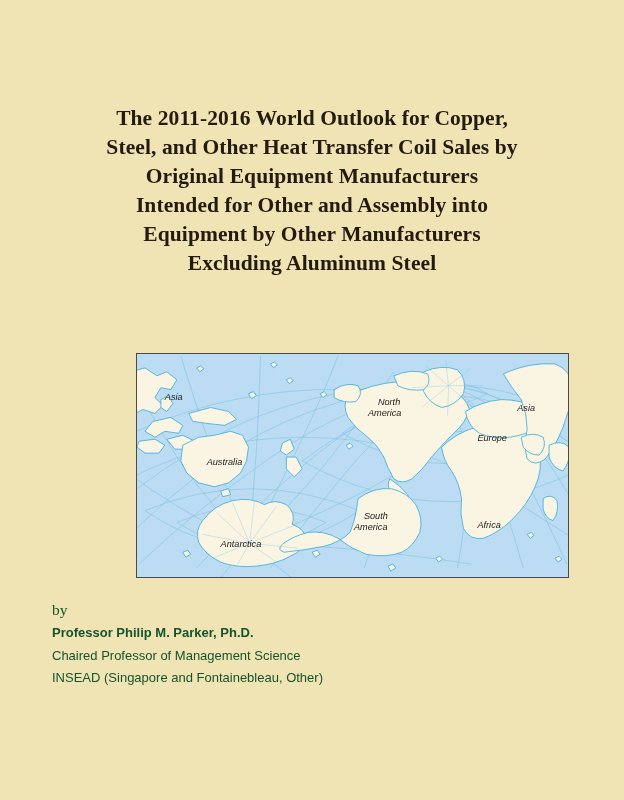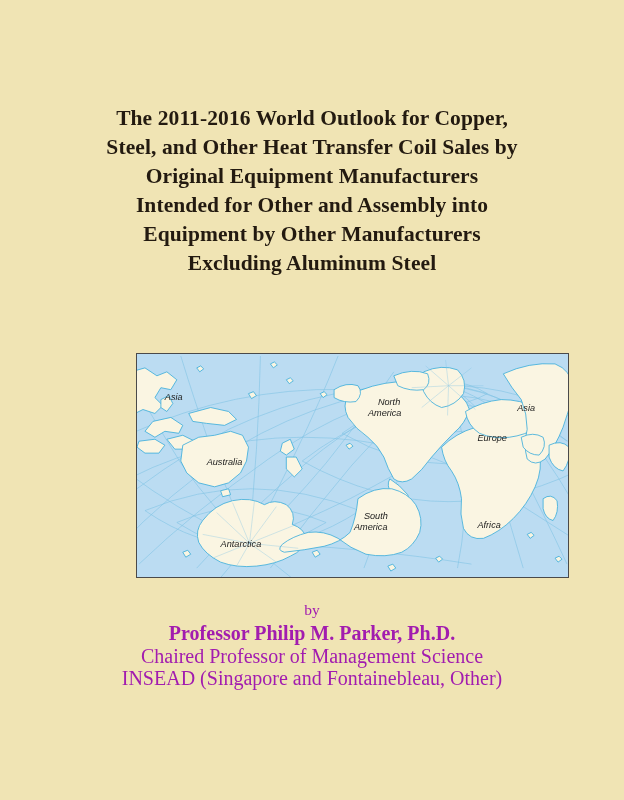--- a/index.html
+++ b/index.html
@@ -59,37 +59,36 @@
     font-style: italic;
     font-size: 9.2px;
     fill: #1b1b1b;
   }
   
   #author-block {
     position: absolute;
     left: 52px;
     top: 598px;
     width: 520px;
-    text-align: center;
-    color: #a21caf;
+    color: #14532d;
   }
   .by-line {
     font-family: "Liberation Serif", serif;
     font-size: 15.5px;
     line-height: 23px;
   }
   .author-name {
-    font-family: Liberation Serif, serif;
+    font-family: Liberation Sans, sans-serif;
     font-weight: bold;
-    font-size: 20px;
+    font-size: 13px;
     line-height: 24px;
   }
   .author-sub {
-    font-family: Liberation Serif, serif;
-    font-size: 20px;
+    font-family: Liberation Sans, sans-serif;
+    font-size: 13px;
     line-height: 22px;
   }
 </style>
 </head>
 <body>
 
 <div id="cover">
 
   <div id="title-block">
     <div class="title-line">The 2011-2016 World Outlook for Copper,</div>

